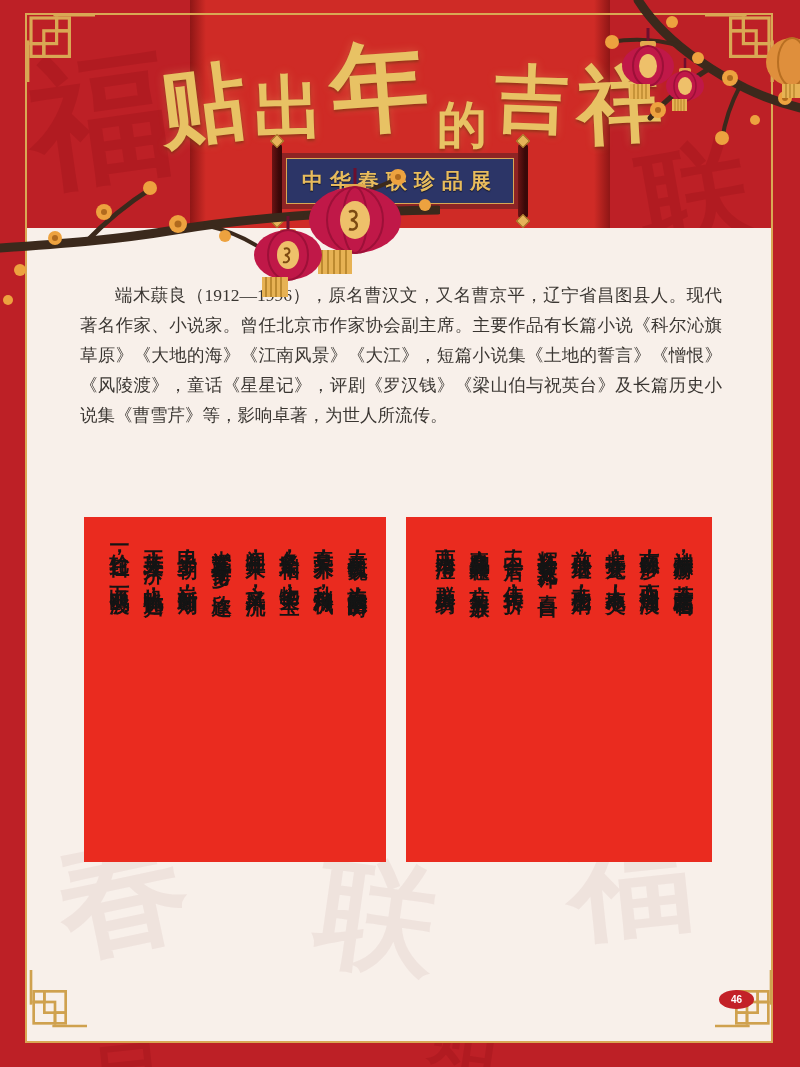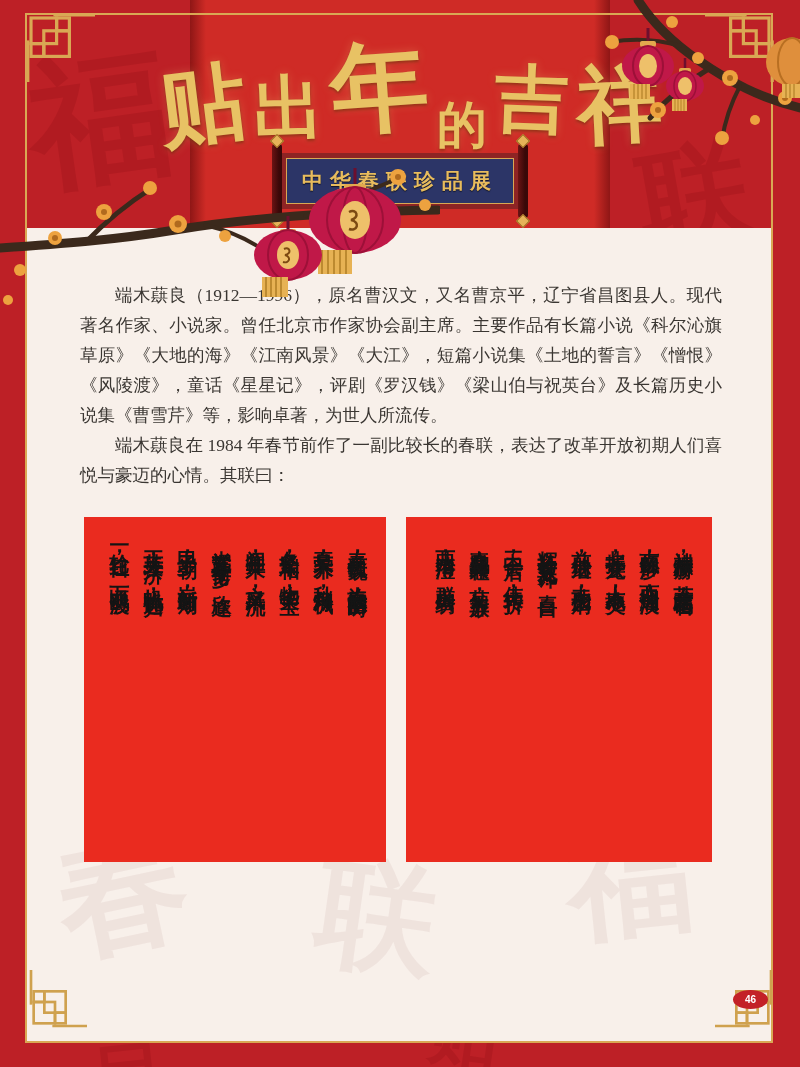--- a/index.html
+++ b/index.html
@@ -91,21 +91,21 @@
     font-family:"Liberation Serif","DejaVu Serif",serif;
   }
   .couplet-panel .col{line-height:34px;}
   .couplet-left{left:57px;width:302px;}
   .couplet-right{left:379px;width:306px;}
   
   .page-badge{
     position:absolute;left:719px;top:990px;width:35px;height:19px;border-radius:50%;
     background:#c32127;color:#fff;z-index:6;
     display:flex;align-items:center;justify-content:center;
-    font-size:10px;font-weight:bold;font-family:"Liberation Sans","DejaVu Sans",sans-serif;margin-left:14px;
+    font-size:10px;font-weight:bold;font-family:"Liberation Sans","DejaVu Sans",sans-serif;
   }
   .decor{position:absolute;pointer-events:none;}
   .decor.left-cluster{left:0;top:150px;z-index:5;}
   .decor.right-cluster{left:580px;top:0;z-index:5;}
 </style>
 </head>
 <body>
 
 <div class="page">
 
@@ -178,21 +178,20 @@
 
   <div class="content-panel">
 
     <span class="wm white" style="left:30px;top:600px;font-size:130px;transform:rotate(-12deg);">春</span>
     <span class="wm white" style="left:290px;top:630px;font-size:120px;transform:rotate(8deg);">联</span>
     <span class="wm white" style="left:540px;top:590px;font-size:125px;transform:rotate(-6deg);">福</span>
     <span class="wm white" style="left:150px;top:420px;font-size:90px;transform:rotate(10deg);opacity:.35;">贴</span>
 
     <div class="article">
       <p>端木蕻良（1912—1996），原名曹汉文，又名曹京平，辽宁省昌图县人。现代著名作家、小说家。曾任北京市作家协会副主席。主要作品有长篇小说《科尔沁旗草原》《大地的海》《江南风景》《大江》，短篇小说集《土地的誓言》《憎恨》《风陵渡》，童话《星星记》，评剧《罗汉钱》《梁山伯与祝英台》及长篇历史小说集《曹雪芹》等，影响卓著，为世人所流传。</p>
-      <p>端木蕻良在 1984 年春节前作了一副比较长的春联，表达了改革开放初期人们喜悦与豪迈的心情。其联曰：</p>
     </div>
 
     <div class="couplet-panel couplet-left">
       <div class="col">泰岳巍巍，旋春润苗畴，</div>
       <div class="col">夏荣乔木，秋灿丹枫，</div>
       <div class="col">冬坚瑞柏，物华天宝，</div>
       <div class="col">阐往开来，文采风流，</div>
       <div class="col">光耀五千年何多？欣逢</div>
       <div class="col">甲子岁朝，崭新时期，</div>
       <div class="col">正英才共济，帆桅连归，</div>

